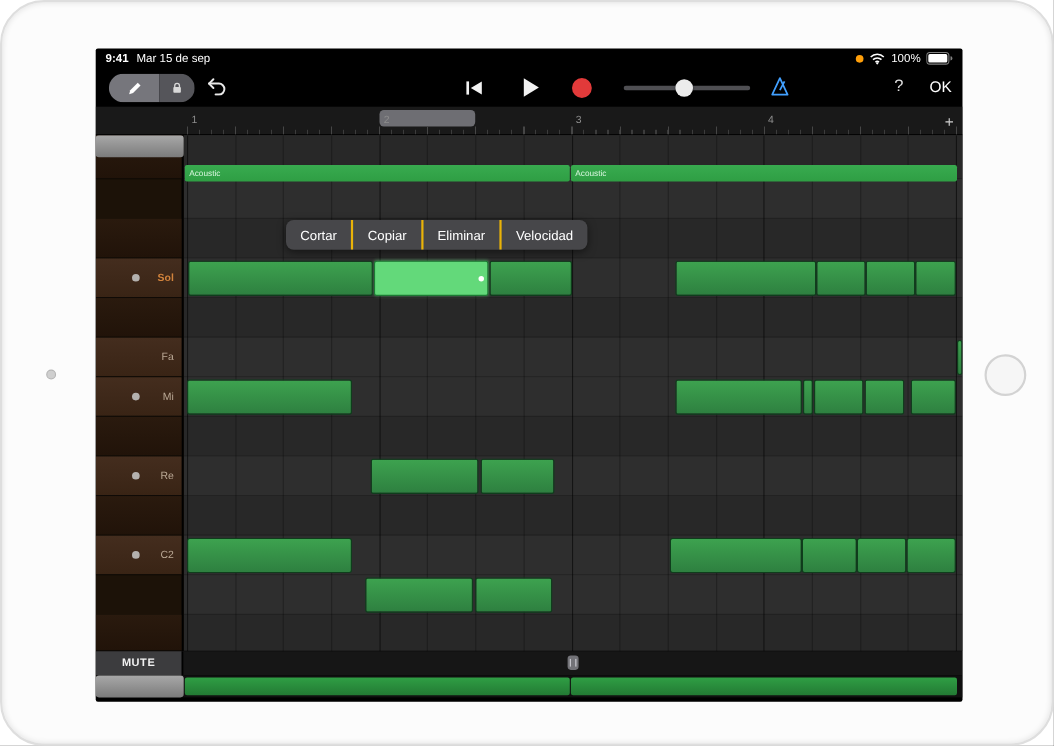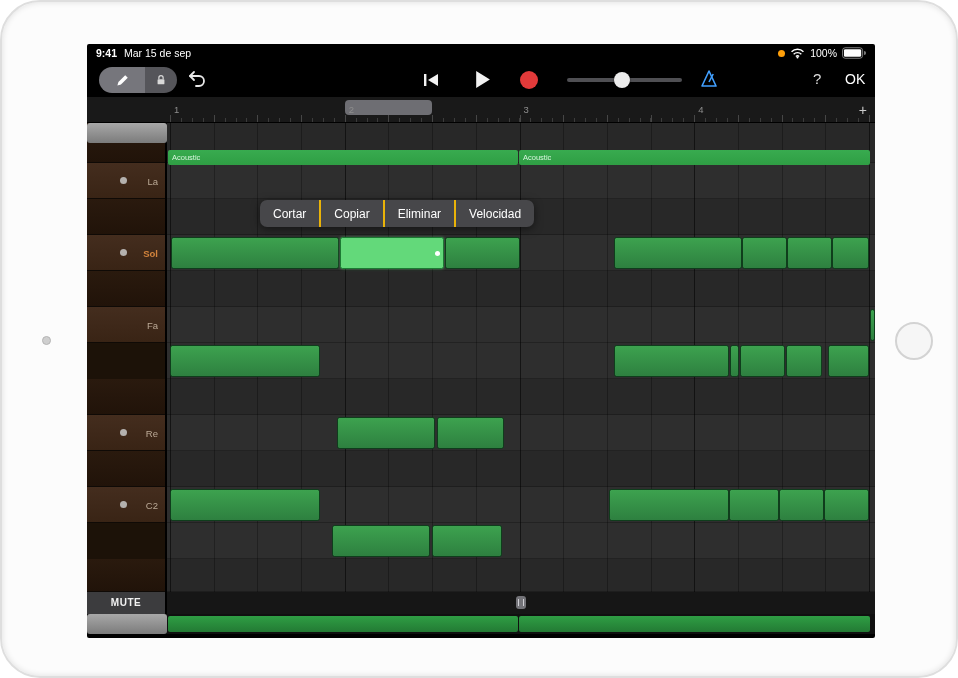--- a/index.html
+++ b/index.html
@@ -243,32 +243,32 @@
           <div class="note" style="left: 442px; top: 366px; width: 120px;"></div>
           <div class="note" style="left: 562px; top: 366px; width: 50px;"></div>
           <div class="note" style="left: 612px; top: 366px; width: 45px;"></div>
           <div class="note" style="left: 657px; top: 366px; width: 45px;"></div>
           <div class="note" style="left: 165px; top: 402px; width: 98px;"></div>
           <div class="note" style="left: 265px; top: 402px; width: 70px;"></div>
         </div>
       <div class="keys">
         <div class="keys-cap"></div>
       <div class="key black" style="top: 0px; height: 40px;"></div>
-          <div class="key white" style="top: 40px; height: 36px;">
-            <span class="kdot"></span>
-            <span class="klabel">La</span>
-          </div>
           <div class="key black" style="top: 76px; height: 36px;"></div>
           <div class="key white hl" style="top: 112px; height: 36px;">
             <span class="kdot"></span>
             <span class="klabel">Sol</span>
           </div>
           <div class="key black" style="top: 148px; height: 36px;"></div>
           <div class="key white" style="top: 184px; height: 36px;">
             <span class="klabel">Fa</span>
+          </div>
+          <div class="key white" style="top: 220px; height: 36px;">
+            <span class="kdot"></span>
+            <span class="klabel">Mi</span>
           </div>
           <div class="key black" style="top: 256px; height: 36px;"></div>
           <div class="key white" style="top: 292px; height: 36px;">
             <span class="kdot"></span>
             <span class="klabel">Re</span>
           </div>
           <div class="key black" style="top: 328px; height: 36px;"></div>
           <div class="key white" style="top: 364px; height: 36px;">
             <span class="kdot"></span>
             <span class="klabel">C2</span>

